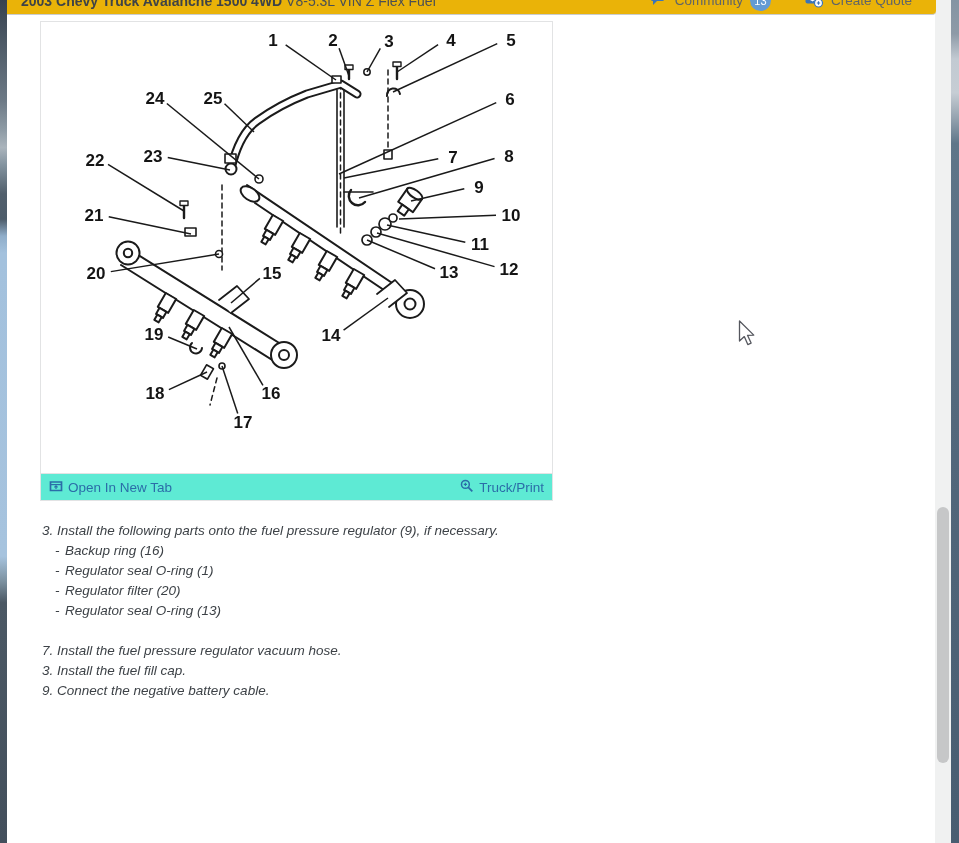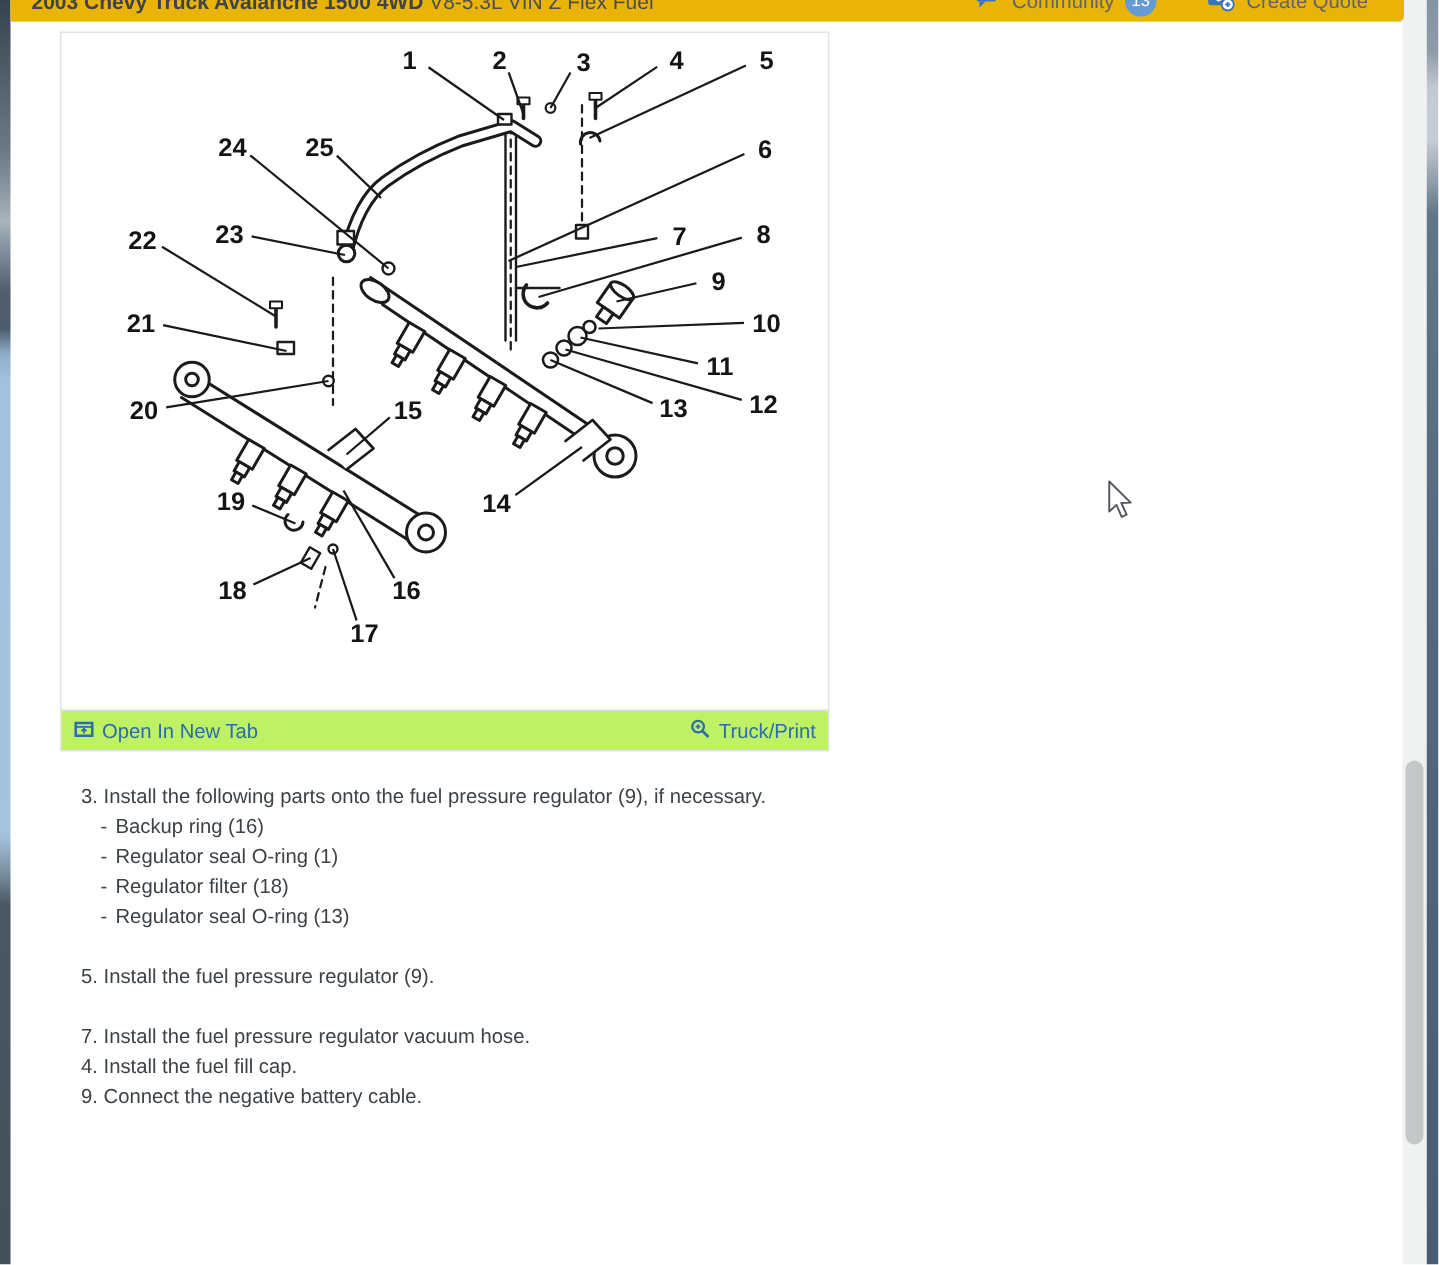--- a/index.html
+++ b/index.html
@@ -27,29 +27,29 @@
   .title .sub{font-weight:normal;color:#4a4f54;}
   .header-right{margin-left:auto;margin-right:24px;display:flex;align-items:center;gap:34px;}
   .hbtn{display:flex;align-items:center;gap:7px;font-size:13.5px;color:#5f6468;cursor:pointer;}
   .badge{width:21px;height:21px;border-radius:50%;background:#649bd4;color:#fff;font-size:11px;
     display:flex;align-items:center;justify-content:center;}
   
   .card{position:absolute;left:40px;top:21px;width:513px;height:480px;box-sizing:border-box;
     border:1px solid #e2e3e4;background:#fff;}
   .diagram-area{position:absolute;left:0;top:0;right:0;bottom:27px;}
   .card-footer{position:absolute;left:0;right:0;bottom:0;height:27px;box-sizing:border-box;
-    border-top:1px solid #e2e3e4;background:#bef264;display:flex;align-items:center;
+    border-top:1px solid #e2e3e4;background:#5eead4;display:flex;align-items:center;
     justify-content:space-between;padding:0 8px;}
   .flink{display:flex;align-items:center;gap:5px;color:#2b6da8;font-size:13.5px;cursor:pointer;}
   .callout-num{font-family:"Liberation Sans",sans-serif;font-size:17px;font-weight:bold;
     fill:#141414;text-anchor:middle;}
   
   .instructions{position:absolute;left:42px;top:521px;width:892px;font-size:13.5px;
     line-height:20px;color:#3d4247;}
-  .para{margin:0 0 20px 12px;}
+  .para{margin:0 0 20px 0;font-style:italic;}
   .parts{list-style:none;margin:0;padding:0;}
   .parts li{display:flex;}
   .parts .dash{width:10px;margin-left:13px;flex:none;}
   .important{max-width:862px;}
   .cursor{position:absolute;left:738px;top:320px;pointer-events:none;}
 </style>
 </head>
 <body>
 
 <div class="left-strip"></div>
@@ -280,34 +280,33 @@
         <li>
           <span class="dash">-</span>
           <span>Backup ring (16)</span>
         </li>
         <li>
           <span class="dash">-</span>
           <span>Regulator seal O-ring (1)</span>
         </li>
         <li>
           <span class="dash">-</span>
-          <span>Regulator filter (18)</span>
+          <span>Regulator filter (20)</span>
         </li>
         <li>
           <span class="dash">-</span>
           <span>Regulator seal O-ring (13)</span>
         </li>
       </ul>
   </div>
   <div class="para">
-    <div>5. Install the fuel pressure regulator (9).</div>
   </div>
   <div class="para" id="final-steps">
       <div>7. Install the fuel pressure regulator vacuum hose.</div>
-      <div>4. Install the fuel fill cap.</div>
+      <div>3. Install the fuel fill cap.</div>
       <div>9. Connect the negative battery cable.</div>
     </div>
 </div>
 
 <div class="cursor">
   <svg width="19" height="27" viewBox="0 0 19 27">
     <polygon points="1.5,1 1.5,21 6.3,16.6 9.8,24.6 13.1,23.1 9.5,15.3 15.8,15.1" fill="#ffffff" stroke="#55575e" stroke-width="1.3" stroke-linejoin="round"></polygon>
   </svg>
 </div>
 

